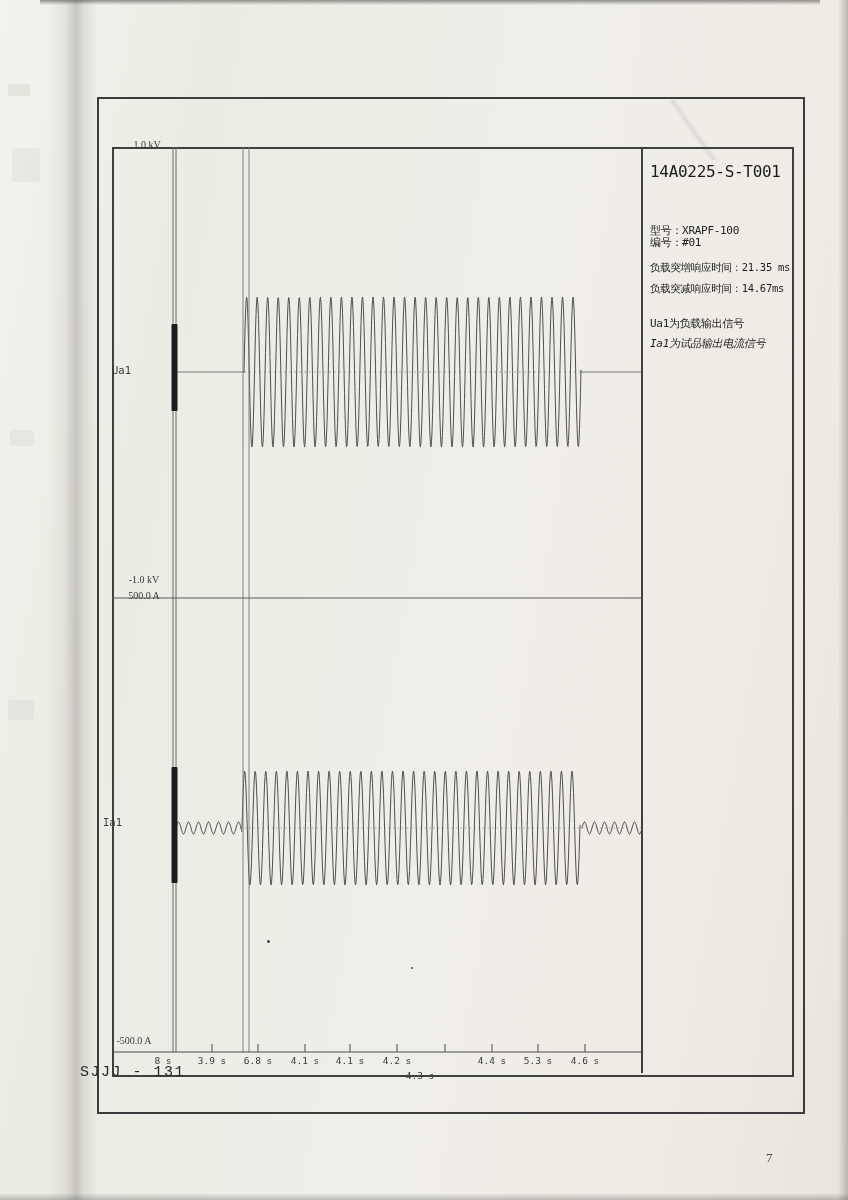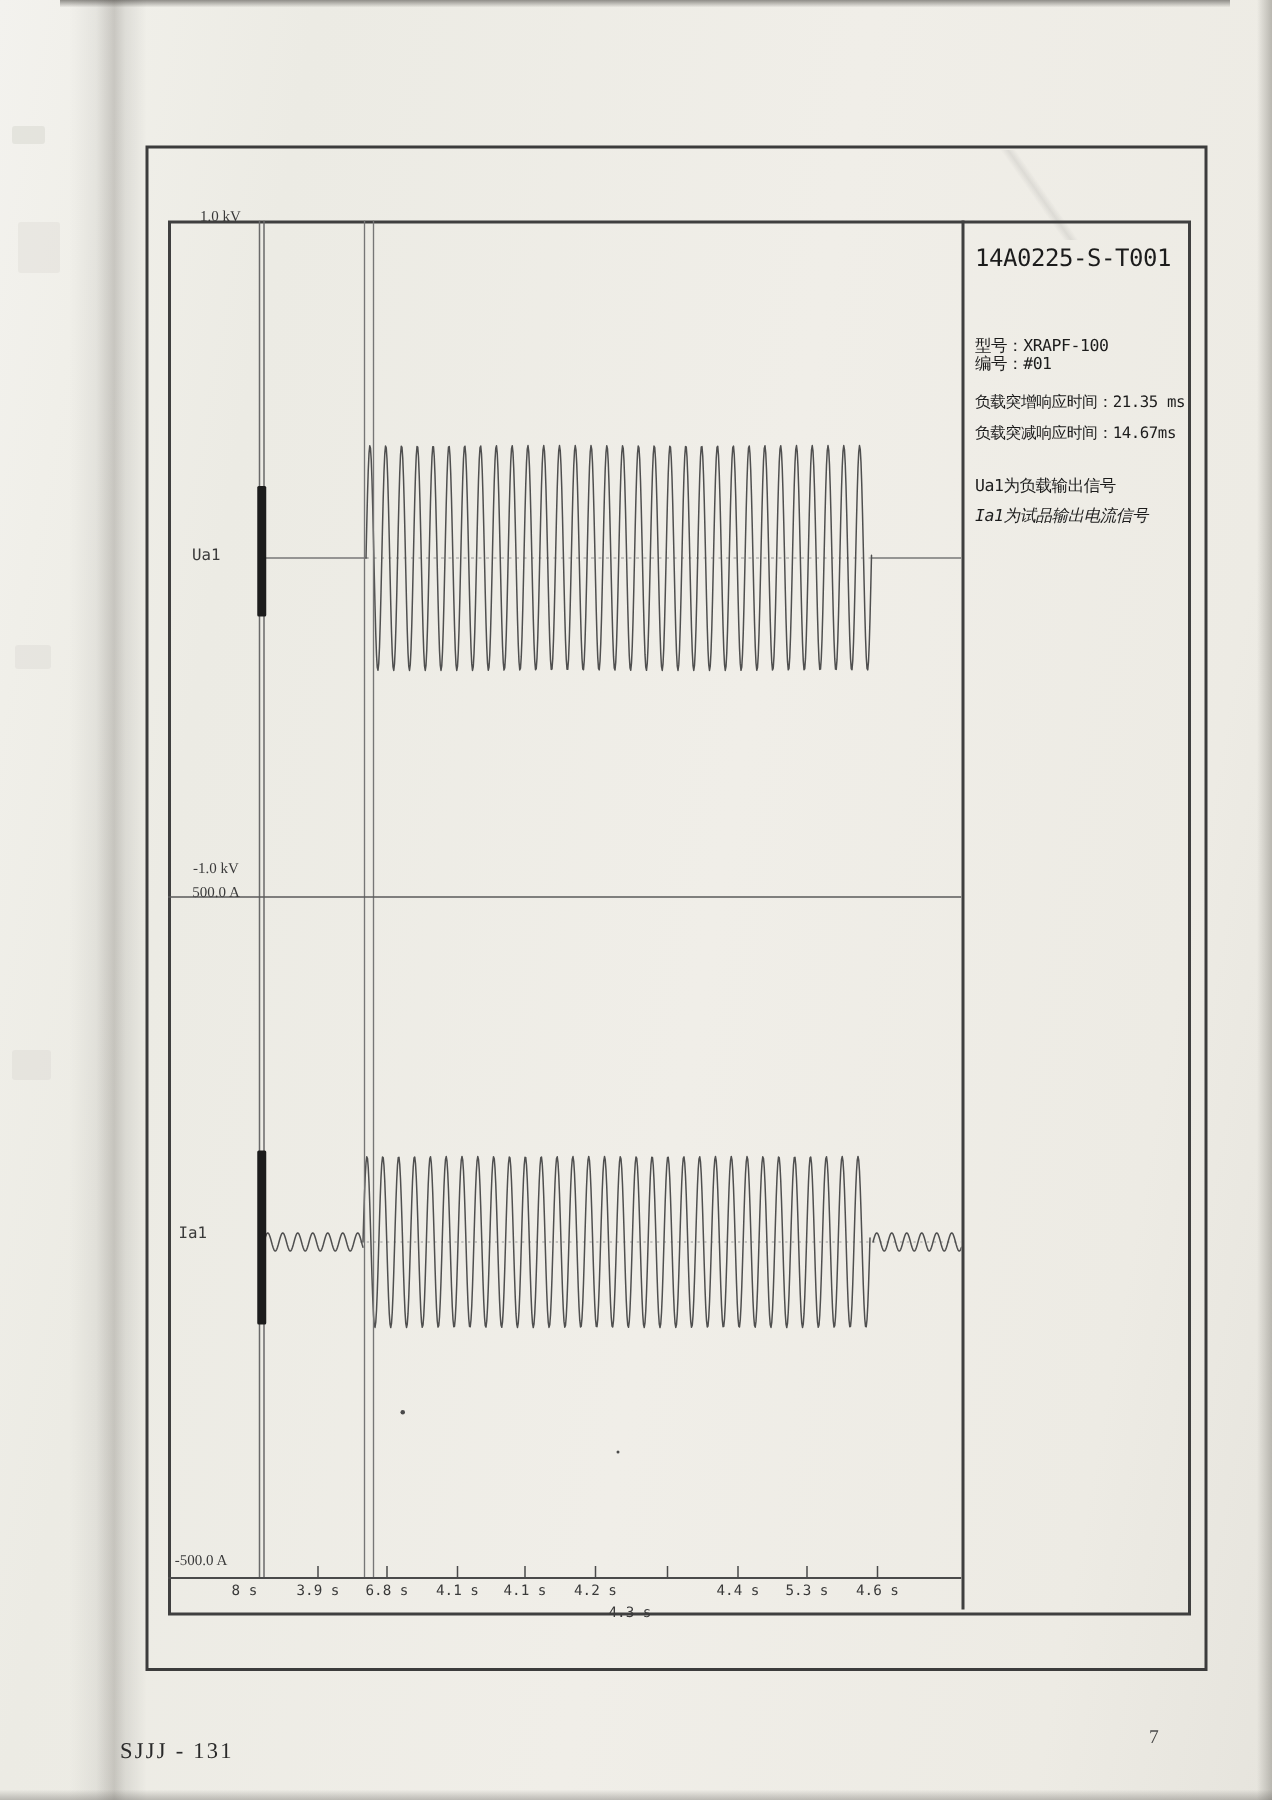--- a/index.html
+++ b/index.html
@@ -48,36 +48,36 @@
   .chart-divider{
     position:absolute;left:641px;top:147px;width:2px;height:926px;
     background:#3f3f3f;
   }
   
   .report-no{
     position:absolute;left:652px;top:66px;width:190px;
     font-size:17px;letter-spacing:.5px;color:#1f1f1f;white-space:nowrap;
   }
   .doc-code{
-    position:absolute;left:80px;top:1160px;
-    font-size:15px;letter-spacing:1.5px;color:#2a2a2a;
+    position:absolute;left:80px;top:1064px;
+    font-size:15px;letter-spacing:1.5px;color:#2a2a2a;font-family:Liberation Mono, monospace;
   }
   .page-no{
     position:absolute;left:766px;top:1150px;
     font-size:13px;color:#4a4a4a;
   }
   
   .chart-svg{position:absolute;left:112px;top:147px;}
   .scale-label{
     position:absolute;font-family:Liberation Serif, serif;
     font-size:10px;color:#3a3a3a;text-align:center;white-space:pre;
   }
   .chan-label{
     position:absolute;font-family:"DejaVu Sans Mono", monospace;
-    font-size:10.5px;color:#3a3a3a;margin-left:16px;
+    font-size:10.5px;color:#3a3a3a;
   }
   .x-label{
     position:absolute;font-family:"DejaVu Sans Mono", monospace;
     font-size:9.5px;color:#3a3a3a;width:44px;text-align:center;top:1055px;
     white-space:nowrap;
   }
   
   .info-line{
     position:absolute;left:650px;width:140px;
     font-family:"DejaVu Sans Mono","Liberation Serif", monospace;

